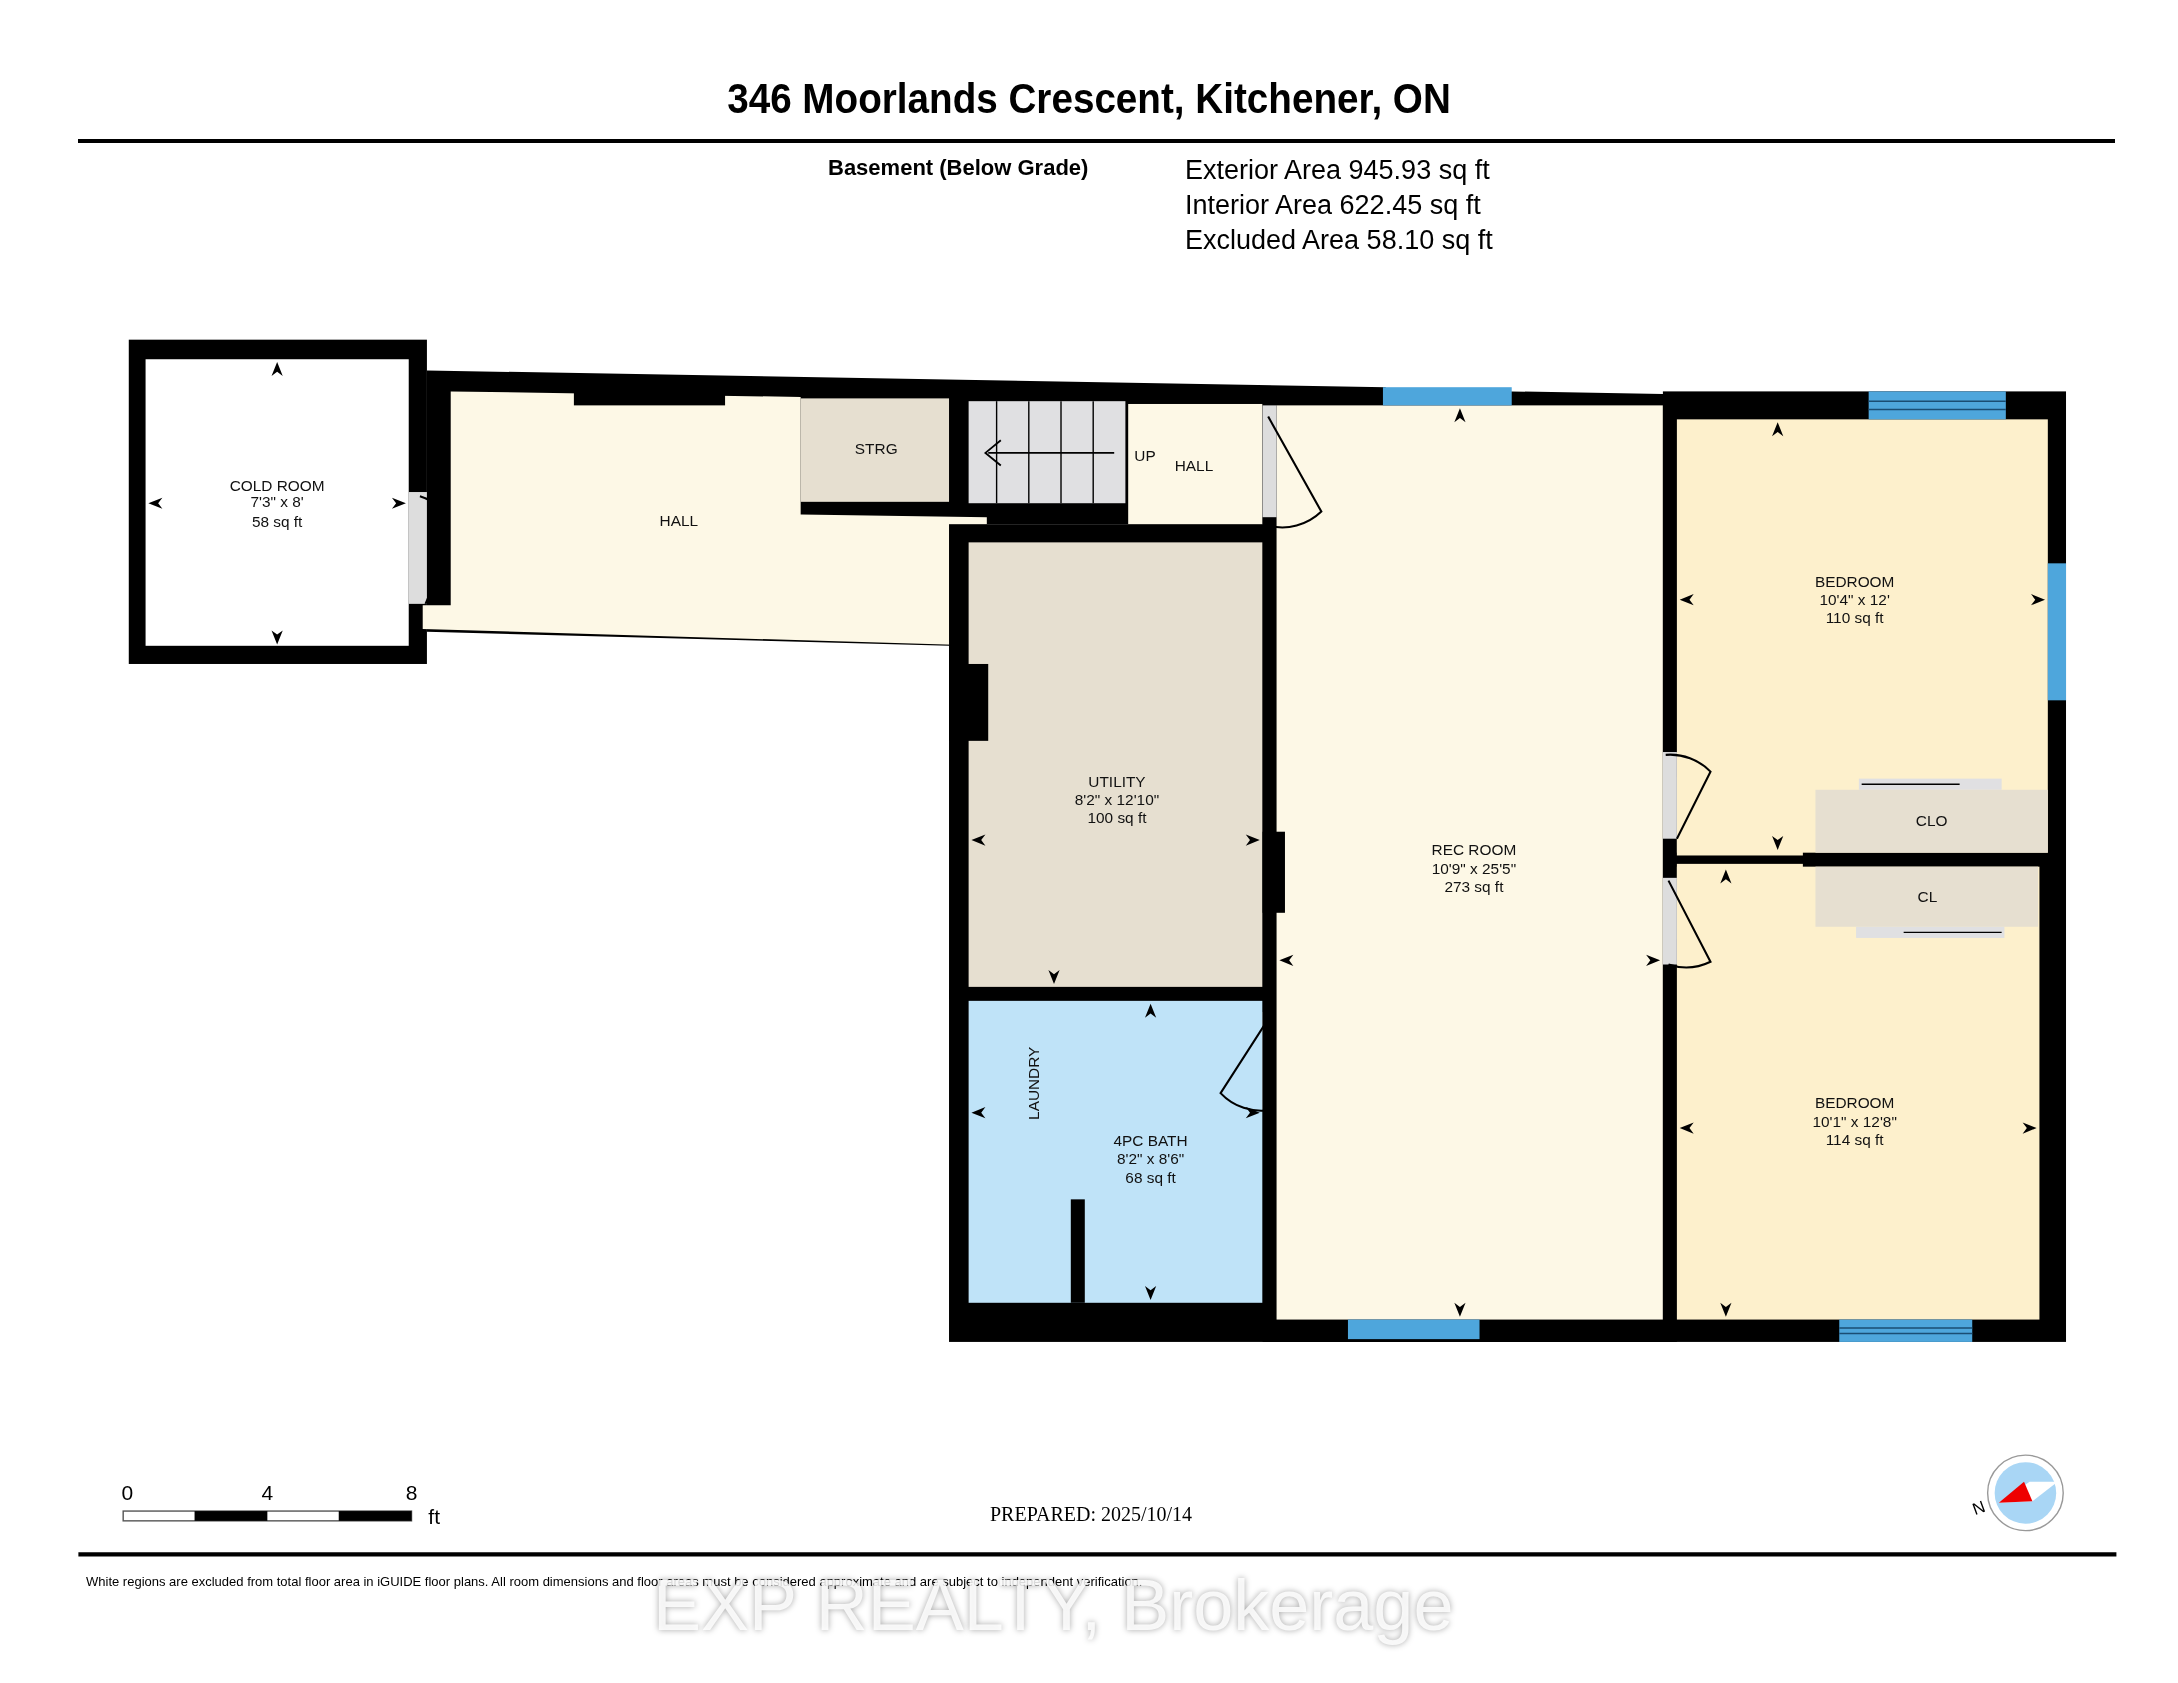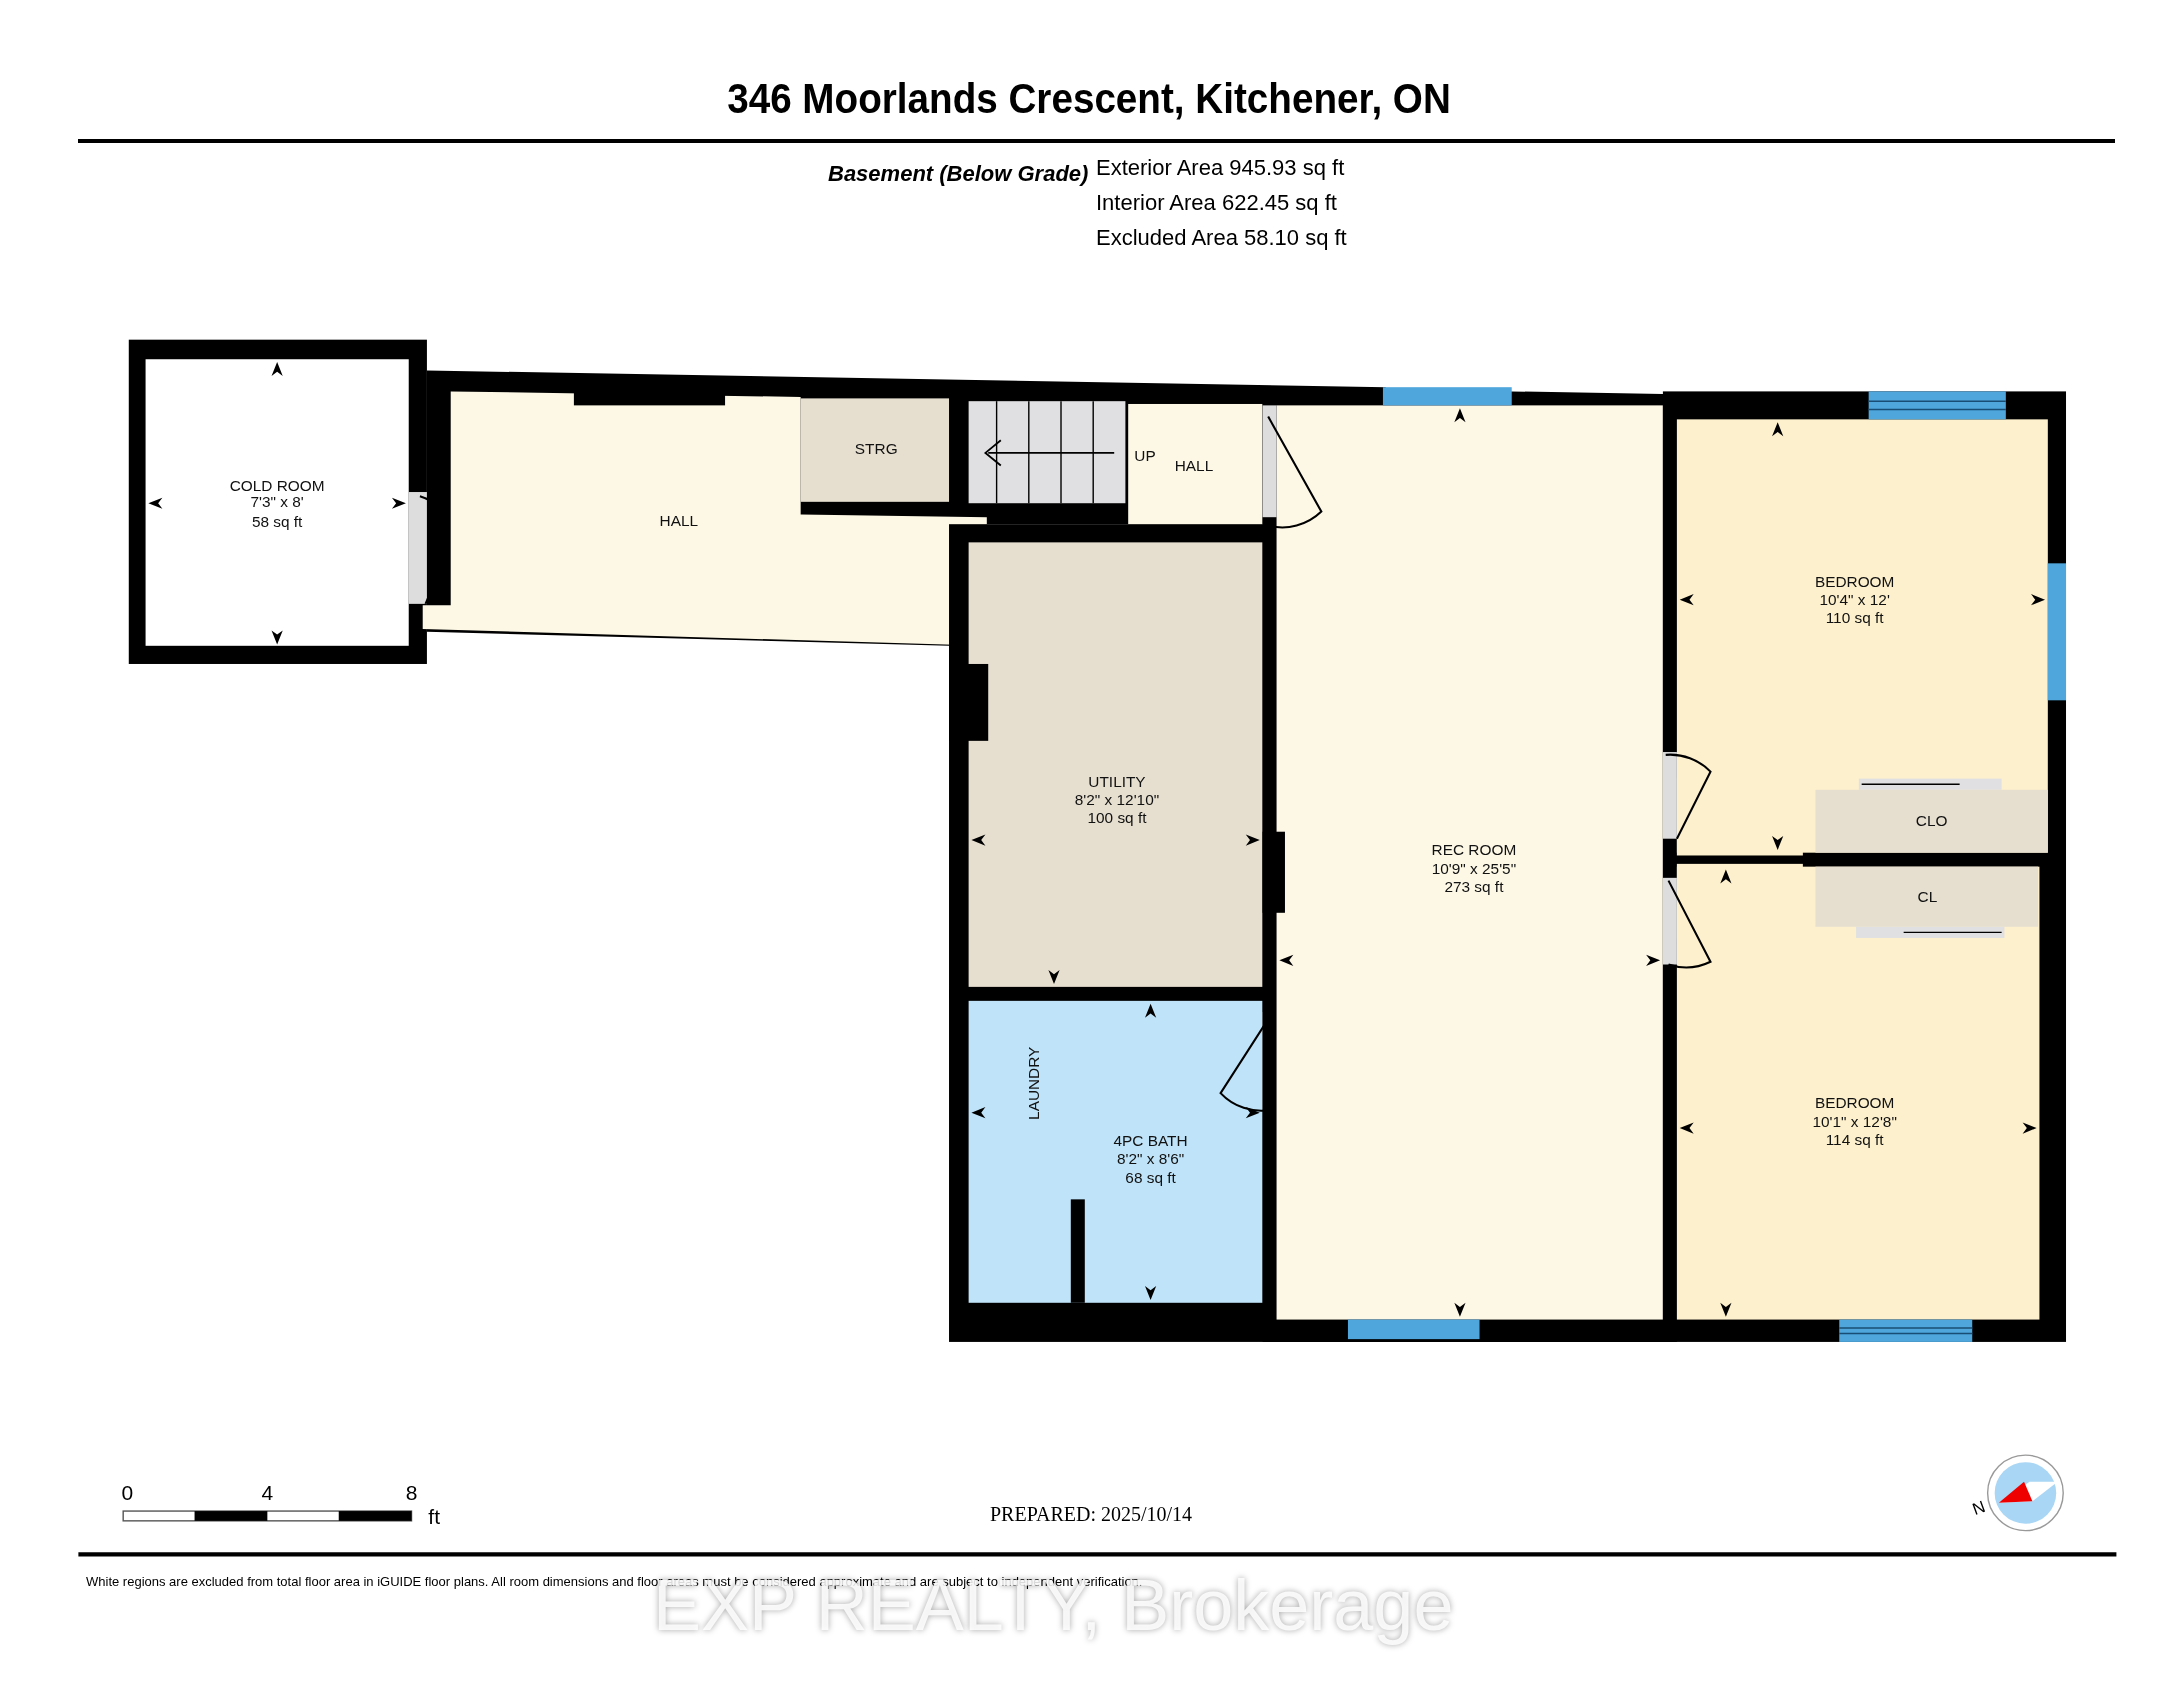--- a/index.html
+++ b/index.html
@@ -1,21 +1,21 @@
 <!DOCTYPE html>
 <html><head>
 <meta charset="utf-8">
 <style>
   html,body{margin:0;padding:0;background:#fff;}
   body{width:2178px;height:1683px;position:relative;overflow:hidden;font-family:"Liberation Sans",sans-serif;color:#000;}
   #plan{position:absolute;left:0;top:0;width:2178px;height:1683px;}
   .title{position:absolute;left:0;width:2178px;top:75px;text-align:center;font-size:42px;font-weight:bold;transform:scaleX(0.92);}
   .rule{position:absolute;left:78px;width:2037px;height:4px;background:#000;}
-  .area-label{position:absolute;left:828px;top:161px;font-size:22px;font-weight:bold;font-style:italic;}
-  .area-line{position:absolute;left:1096px;font-size:22px;}
+  .area-label{position:absolute;left:828px;top:155px;font-size:22px;font-weight:bold;}
+  .area-line{position:absolute;left:1185px;font-size:27px;}
   .prepared{position:absolute;left:990px;top:1503px;font-size:20px;font-family:Liberation Serif, serif;}
   .disclaimer{position:absolute;left:86px;top:1574px;font-size:13px;white-space:nowrap;}
   .watermark{position:absolute;left:653px;top:1564px;font-size:72px;color:rgba(255,255,255,0.85);text-shadow:0 0 6px rgba(0,0,0,0.35);white-space:nowrap;}
   svg text{font-family:"Liberation Sans",sans-serif;}
 </style>
 </head>
 <body>
 
 <div class="title">346 Moorlands Crescent, Kitchener, ON</div>
 <div class="rule" style="top:139px"></div>

